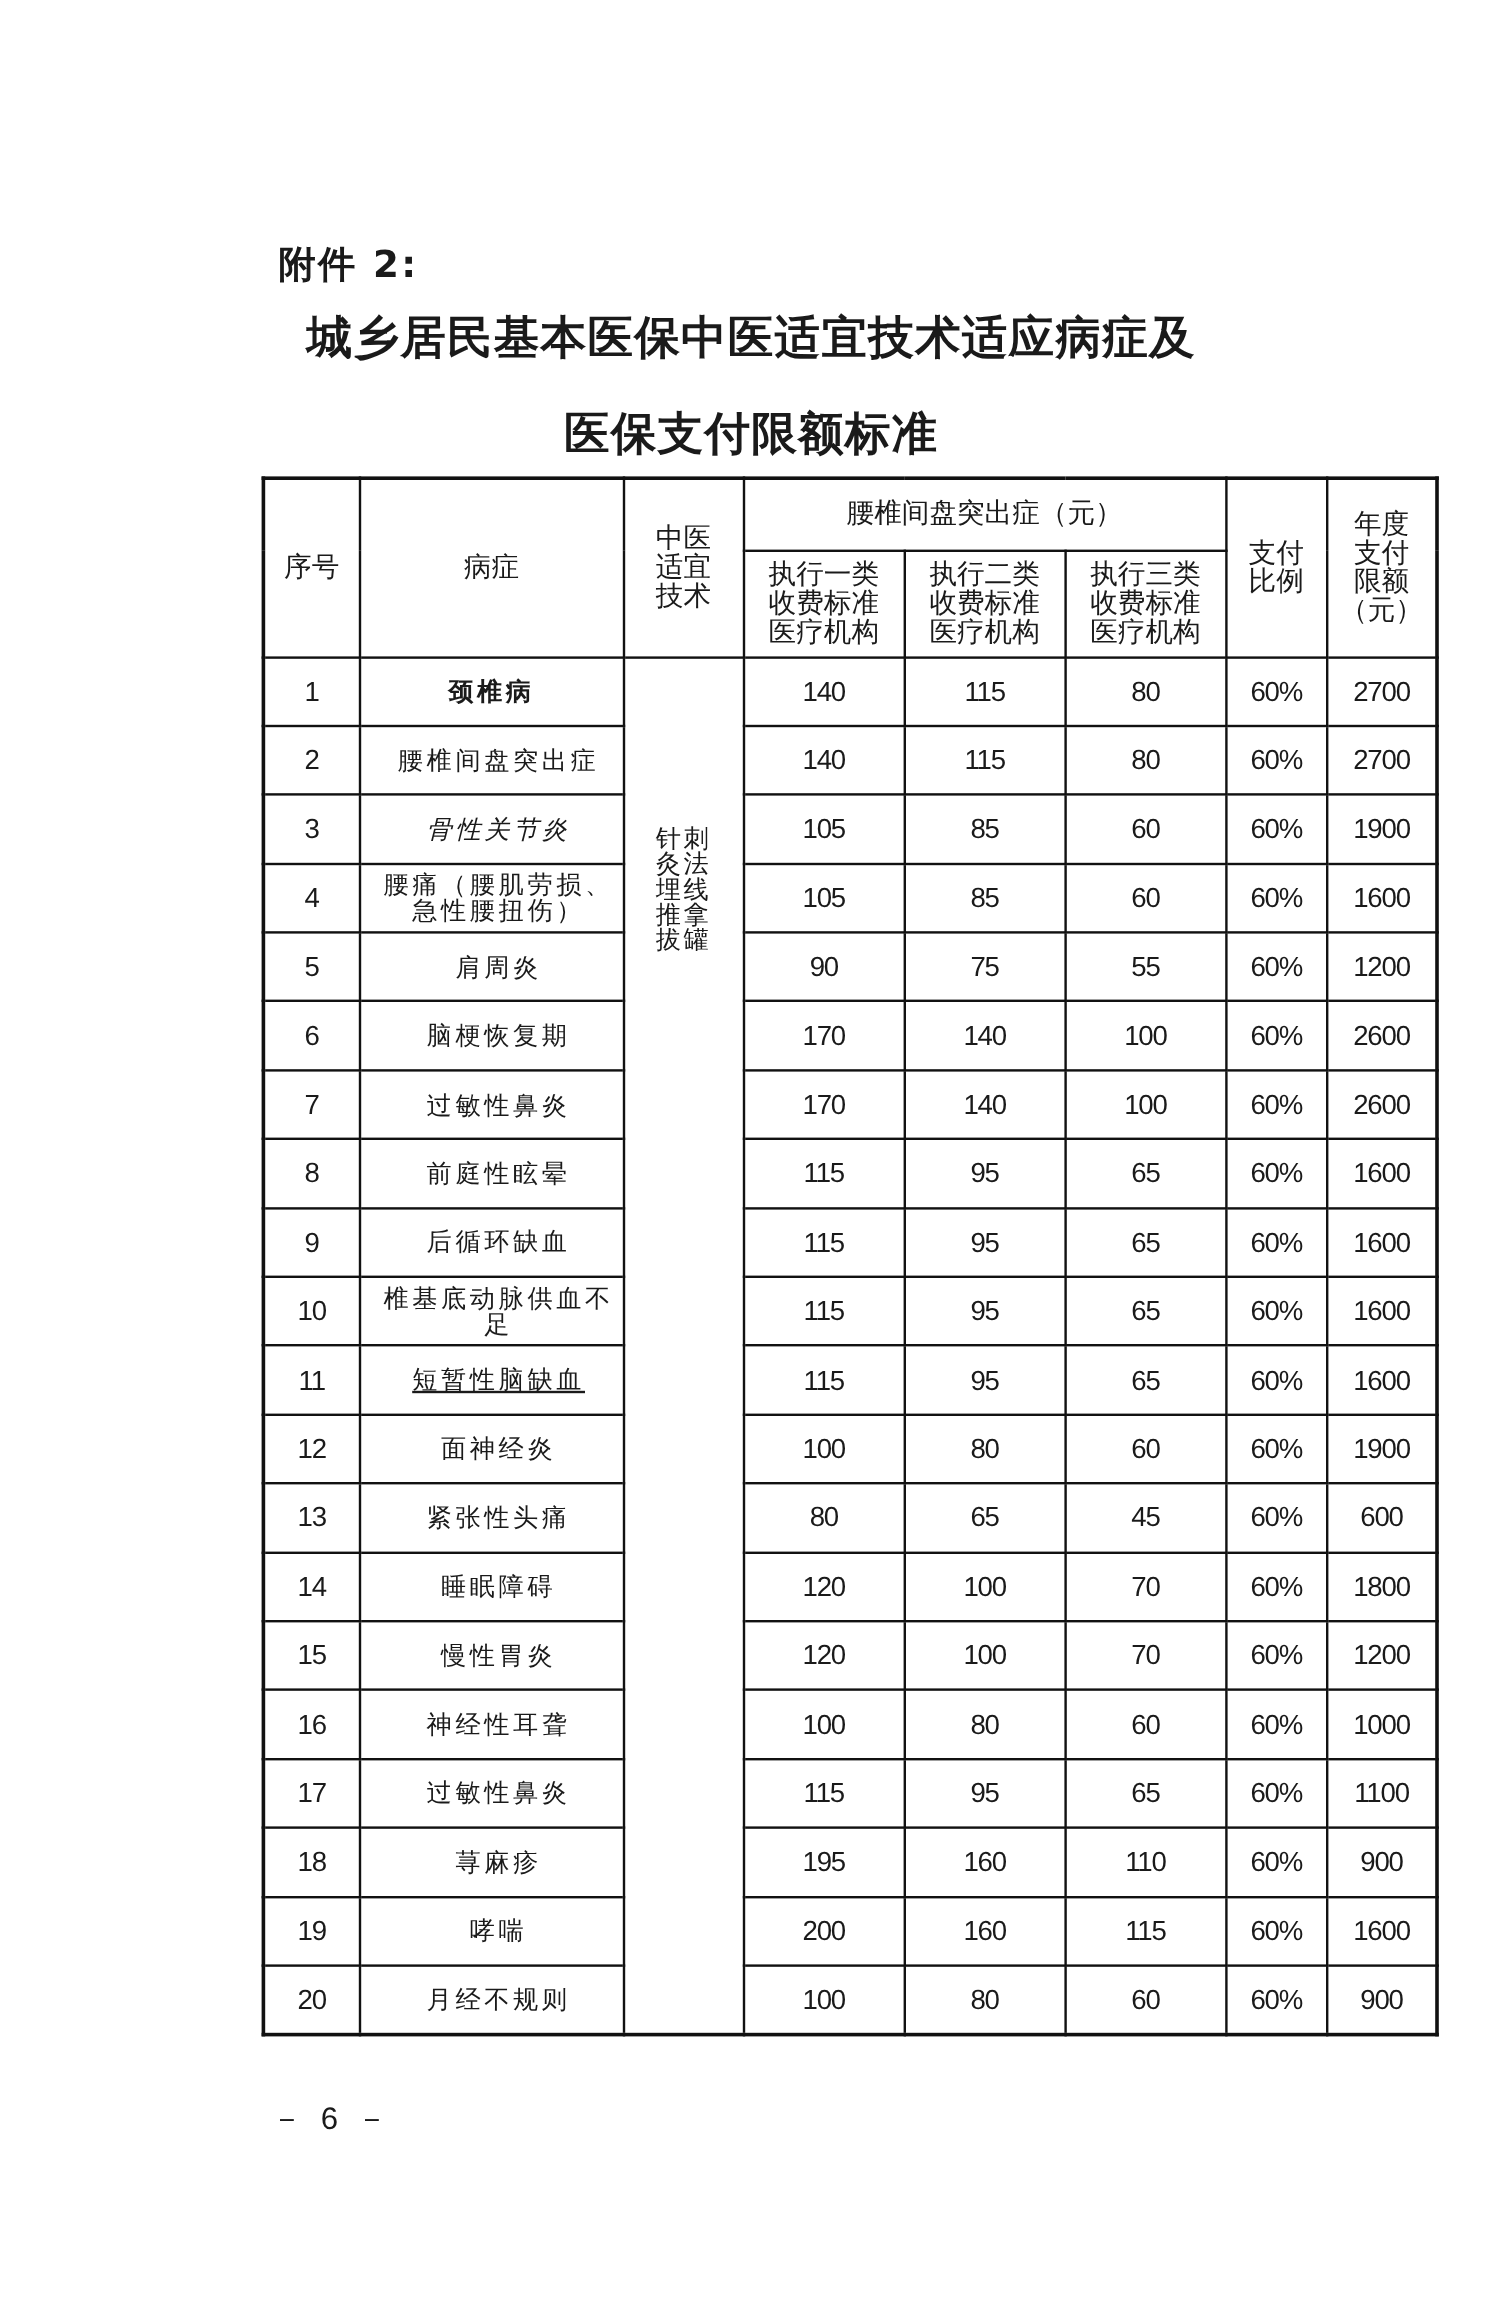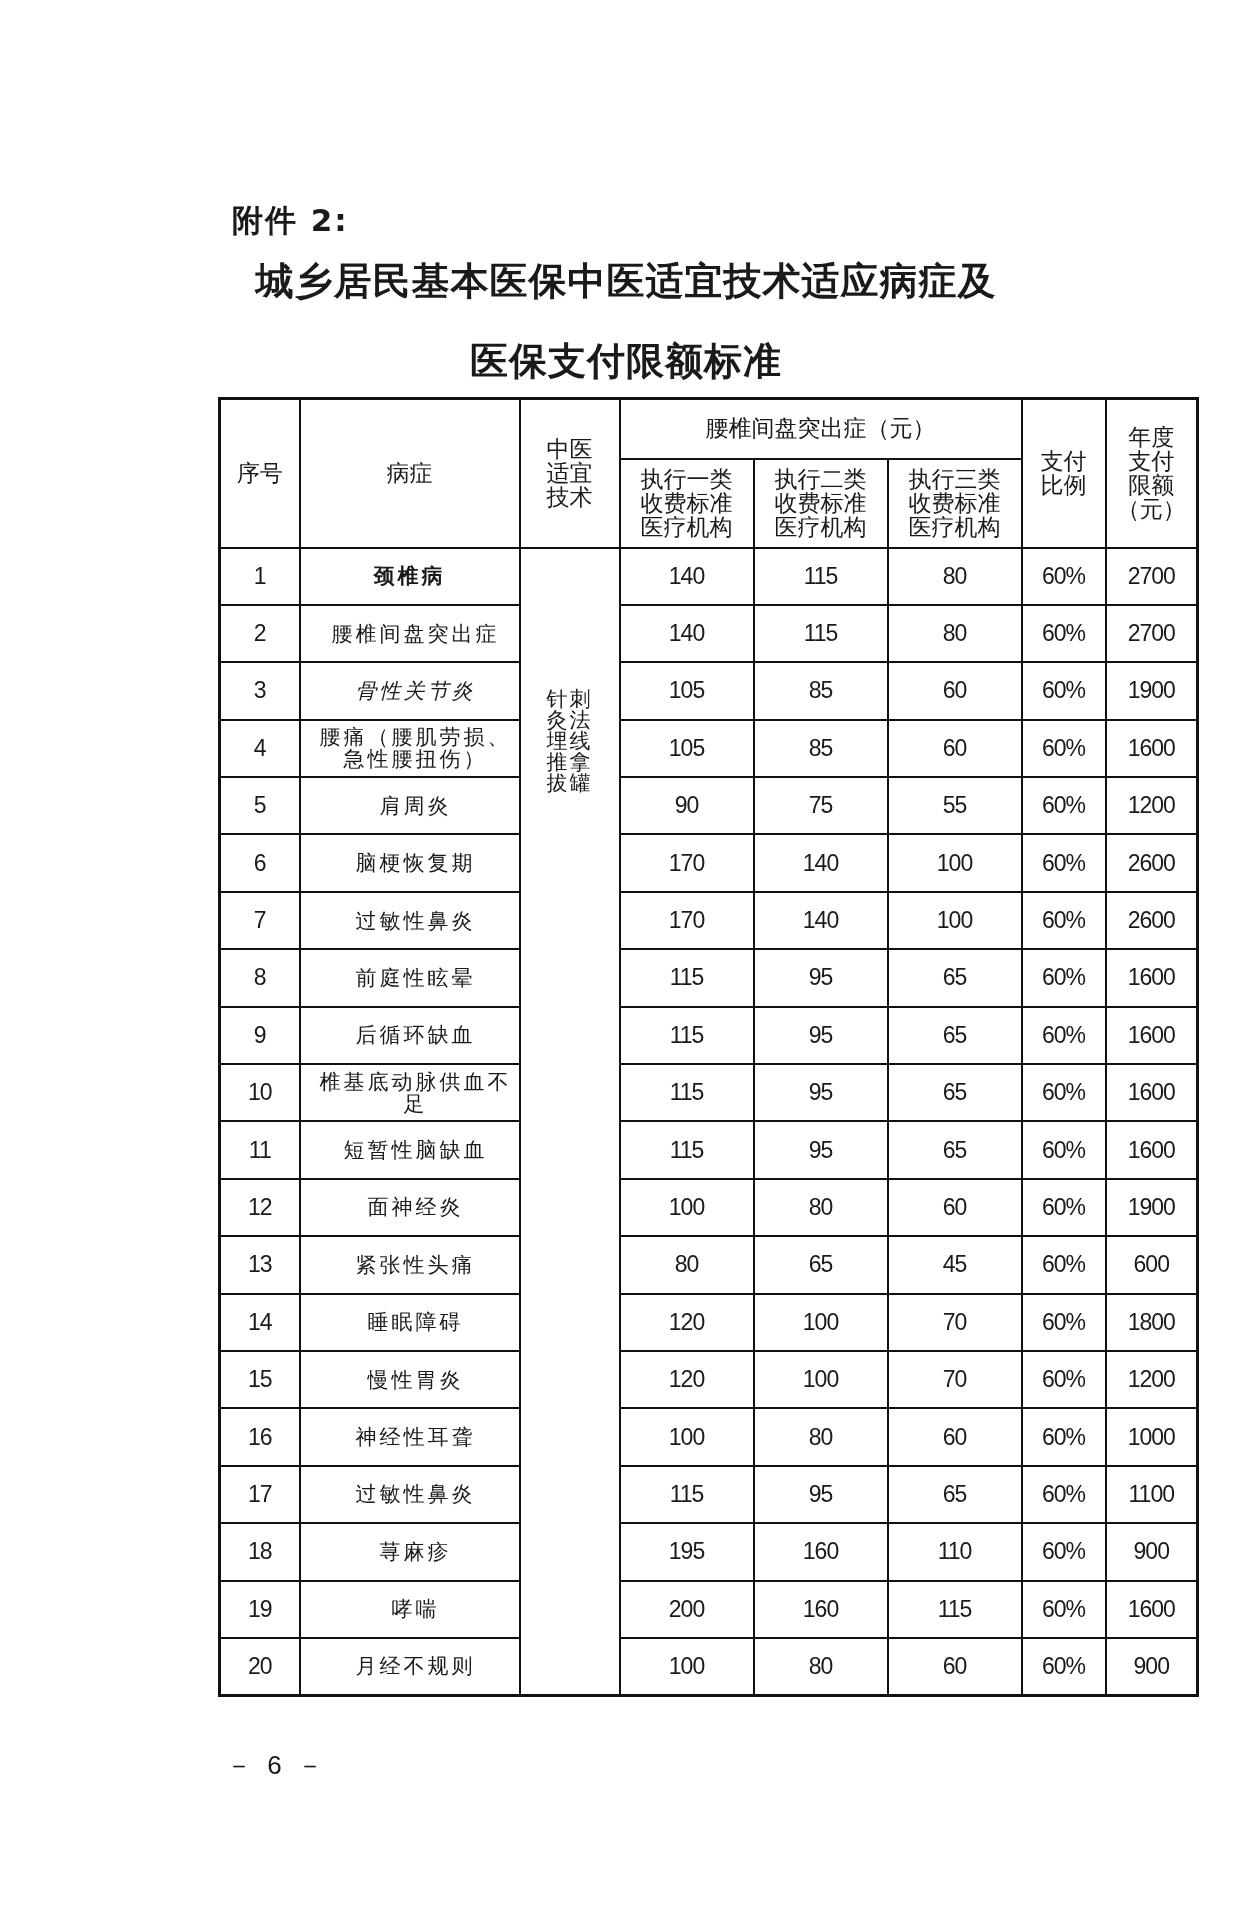--- a/index.html
+++ b/index.html
@@ -256,21 +256,21 @@
         <td class="num">10</td>
         <td class="disease" style="word-break: break-all;">椎基底动脉供血不足</td>
         <td class="num">115</td>
         <td class="num">95</td>
         <td class="num">65</td>
         <td class="num">60%</td>
         <td class="num">1600</td>
       </tr>
       <tr>
         <td class="num">11</td>
-        <td class="disease" style="word-break: break-all;">短暂性脑缺血</td>
+        <td class="disease" style="word-break: break-all; text-decoration: underline;">短暂性脑缺血</td>
         <td class="num">115</td>
         <td class="num">95</td>
         <td class="num">65</td>
         <td class="num">60%</td>
         <td class="num">1600</td>
       </tr>
       <tr>
         <td class="num">12</td>
         <td class="disease" style="word-break: break-all;">面神经炎</td>
         <td class="num">100</td>

